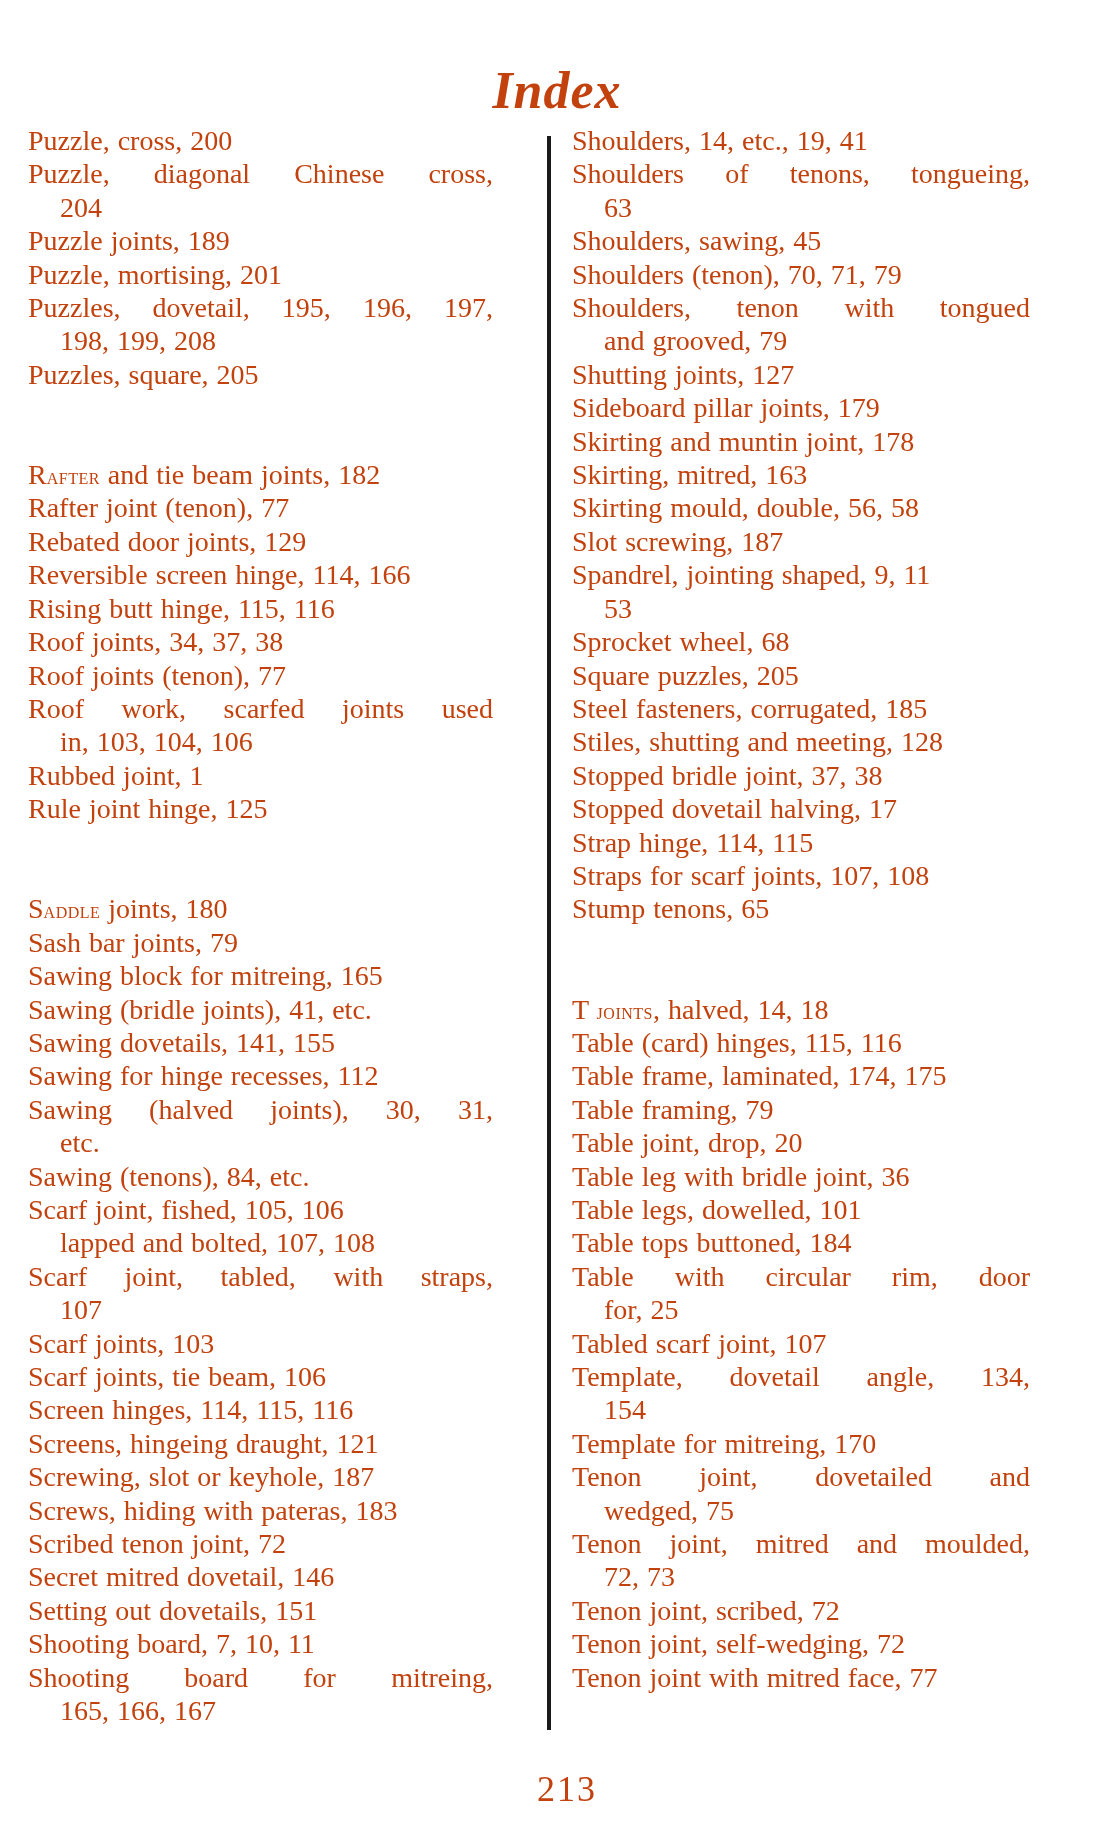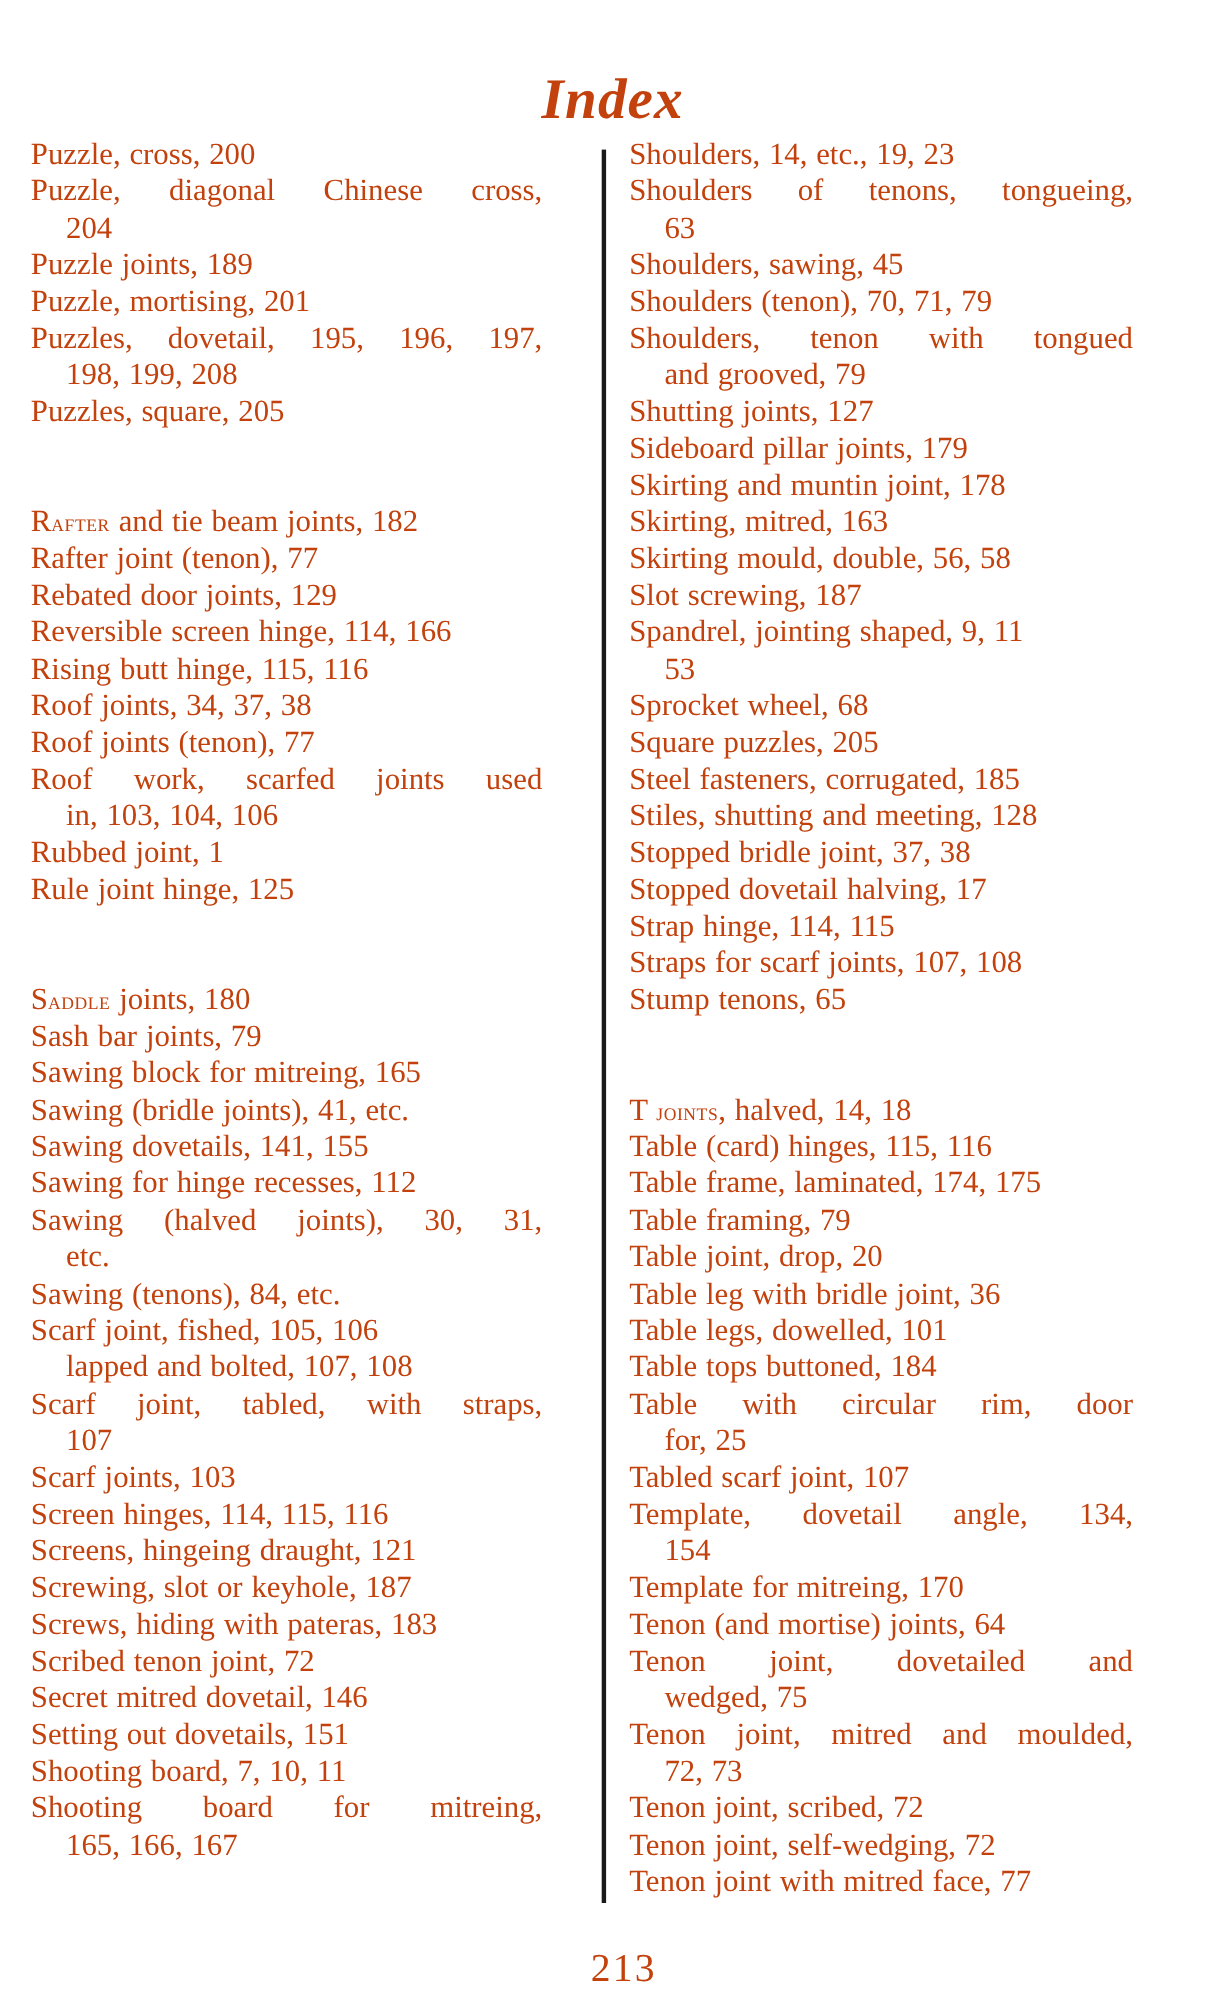--- a/index.html
+++ b/index.html
@@ -93,33 +93,34 @@
       <div class="line">Sawing dovetails, 141, 155</div>
       <div class="line">Sawing for hinge recesses, 112</div>
       <div class="line just">Sawing (halved joints), 30, 31,</div>
       <div class="line ind">etc.</div>
       <div class="line">Sawing (tenons), 84, etc.</div>
       <div class="line">Scarf joint, fished, 105, 106</div>
       <div class="line ind">lapped and bolted, 107, 108</div>
       <div class="line just">Scarf joint, tabled, with straps,</div>
       <div class="line ind">107</div>
       <div class="line">Scarf joints, 103</div>
+      <div class="line">Scarf joints, tie beam, 106</div>
       <div class="line">Screen hinges, 114, 115, 116</div>
       <div class="line">Screens, hingeing draught, 121</div>
       <div class="line">Screwing, slot or keyhole, 187</div>
       <div class="line">Screws, hiding with pateras, 183</div>
       <div class="line">Scribed tenon joint, 72</div>
       <div class="line">Secret mitred dovetail, 146</div>
       <div class="line">Setting out dovetails, 151</div>
       <div class="line">Shooting board, 7, 10, 11</div>
       <div class="line just">Shooting board for mitreing,</div>
       <div class="line ind">165, 166, 167</div>
     </div>
   <div class="col col-right">
-      <div class="line">Shoulders, 14, etc., 19, 23</div>
+      <div class="line">Shoulders, 14, etc., 19, 41</div>
       <div class="line just">Shoulders of tenons, tongueing,</div>
       <div class="line ind">63</div>
       <div class="line">Shoulders, sawing, 45</div>
       <div class="line">Shoulders (tenon), 70, 71, 79</div>
       <div class="line just">Shoulders, tenon with tongued</div>
       <div class="line ind">and grooved, 79</div>
       <div class="line">Shutting joints, 127</div>
       <div class="line">Sideboard pillar joints, 179</div>
       <div class="line">Skirting and muntin joint, 178</div>
       <div class="line">Skirting, mitred, 163</div>
@@ -145,21 +146,20 @@
       <div class="line">Table joint, drop, 20</div>
       <div class="line">Table leg with bridle joint, 36</div>
       <div class="line">Table legs, dowelled, 101</div>
       <div class="line">Table tops buttoned, 184</div>
       <div class="line just">Table with circular rim, door</div>
       <div class="line ind">for, 25</div>
       <div class="line">Tabled scarf joint, 107</div>
       <div class="line just">Template, dovetail angle, 134,</div>
       <div class="line ind">154</div>
       <div class="line">Template for mitreing, 170</div>
-      <div class="line">Tenon (and mortise) joints, 64</div>
       <div class="line just">Tenon joint, dovetailed and</div>
       <div class="line ind">wedged, 75</div>
       <div class="line just">Tenon joint, mitred and moulded,</div>
       <div class="line ind">72, 73</div>
       <div class="line">Tenon joint, scribed, 72</div>
       <div class="line">Tenon joint, self-wedging, 72</div>
       <div class="line">Tenon joint with mitred face, 77</div>
     </div>
   <div class="pagenum">213</div>
 </div>

